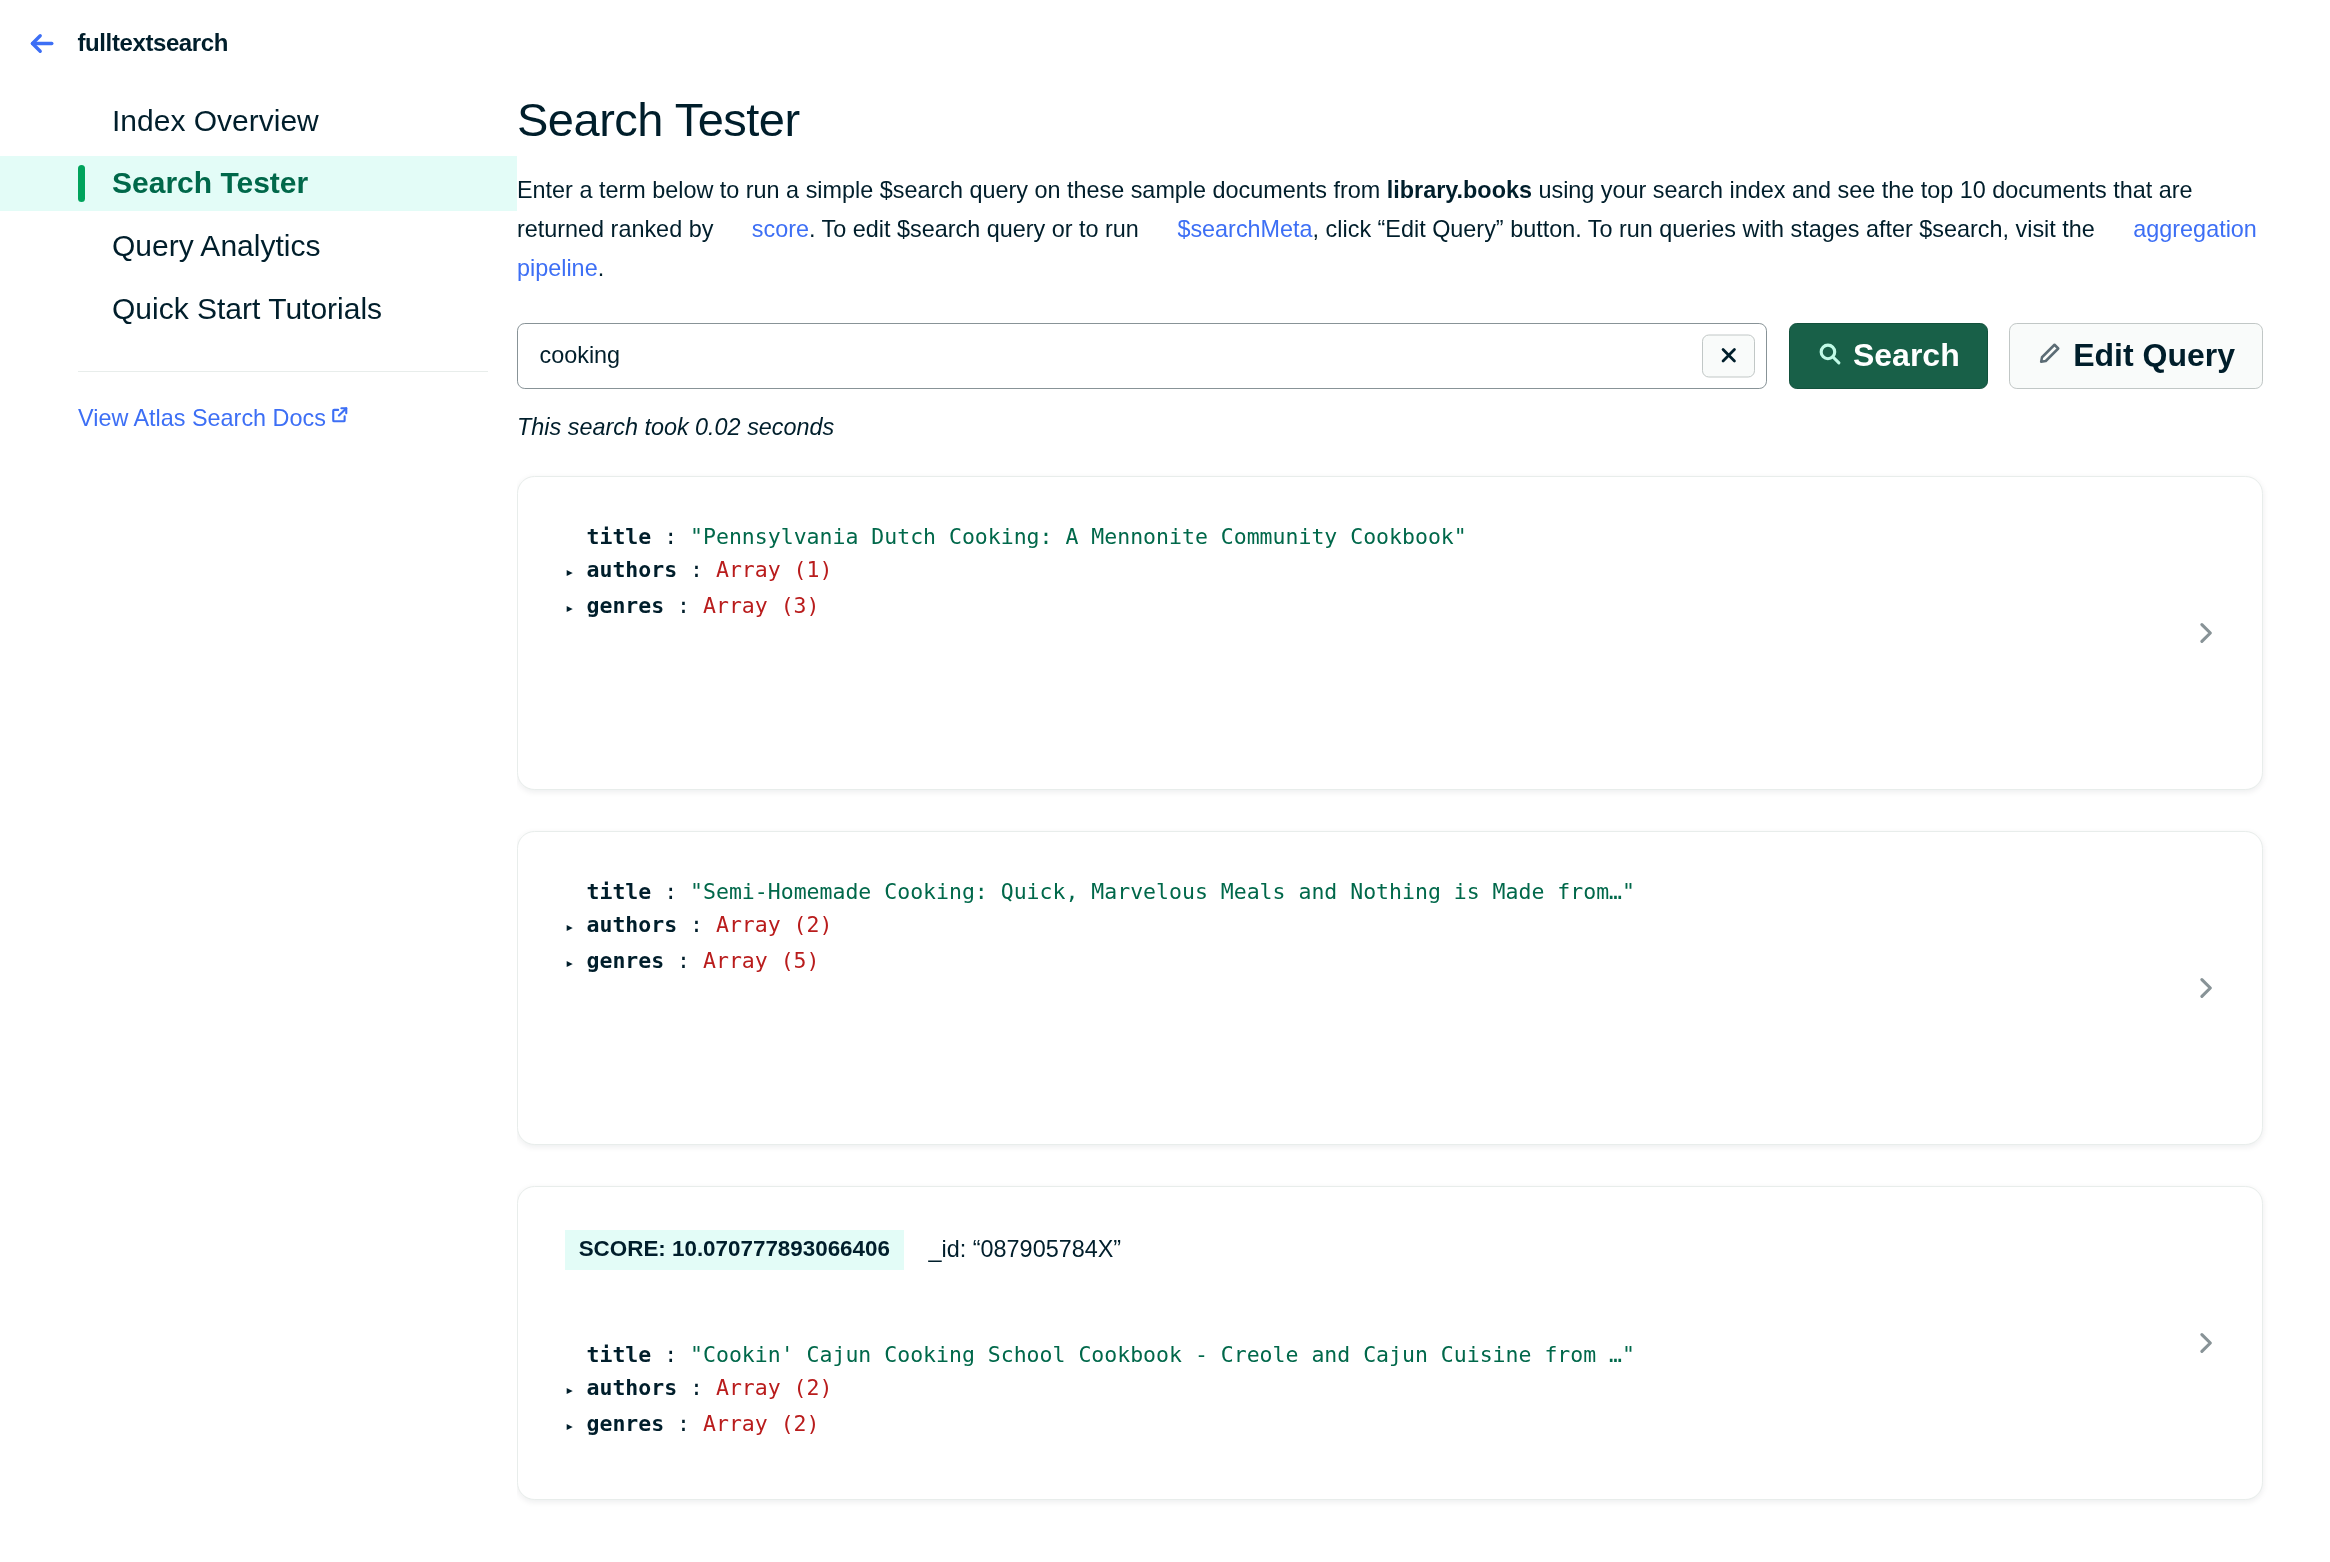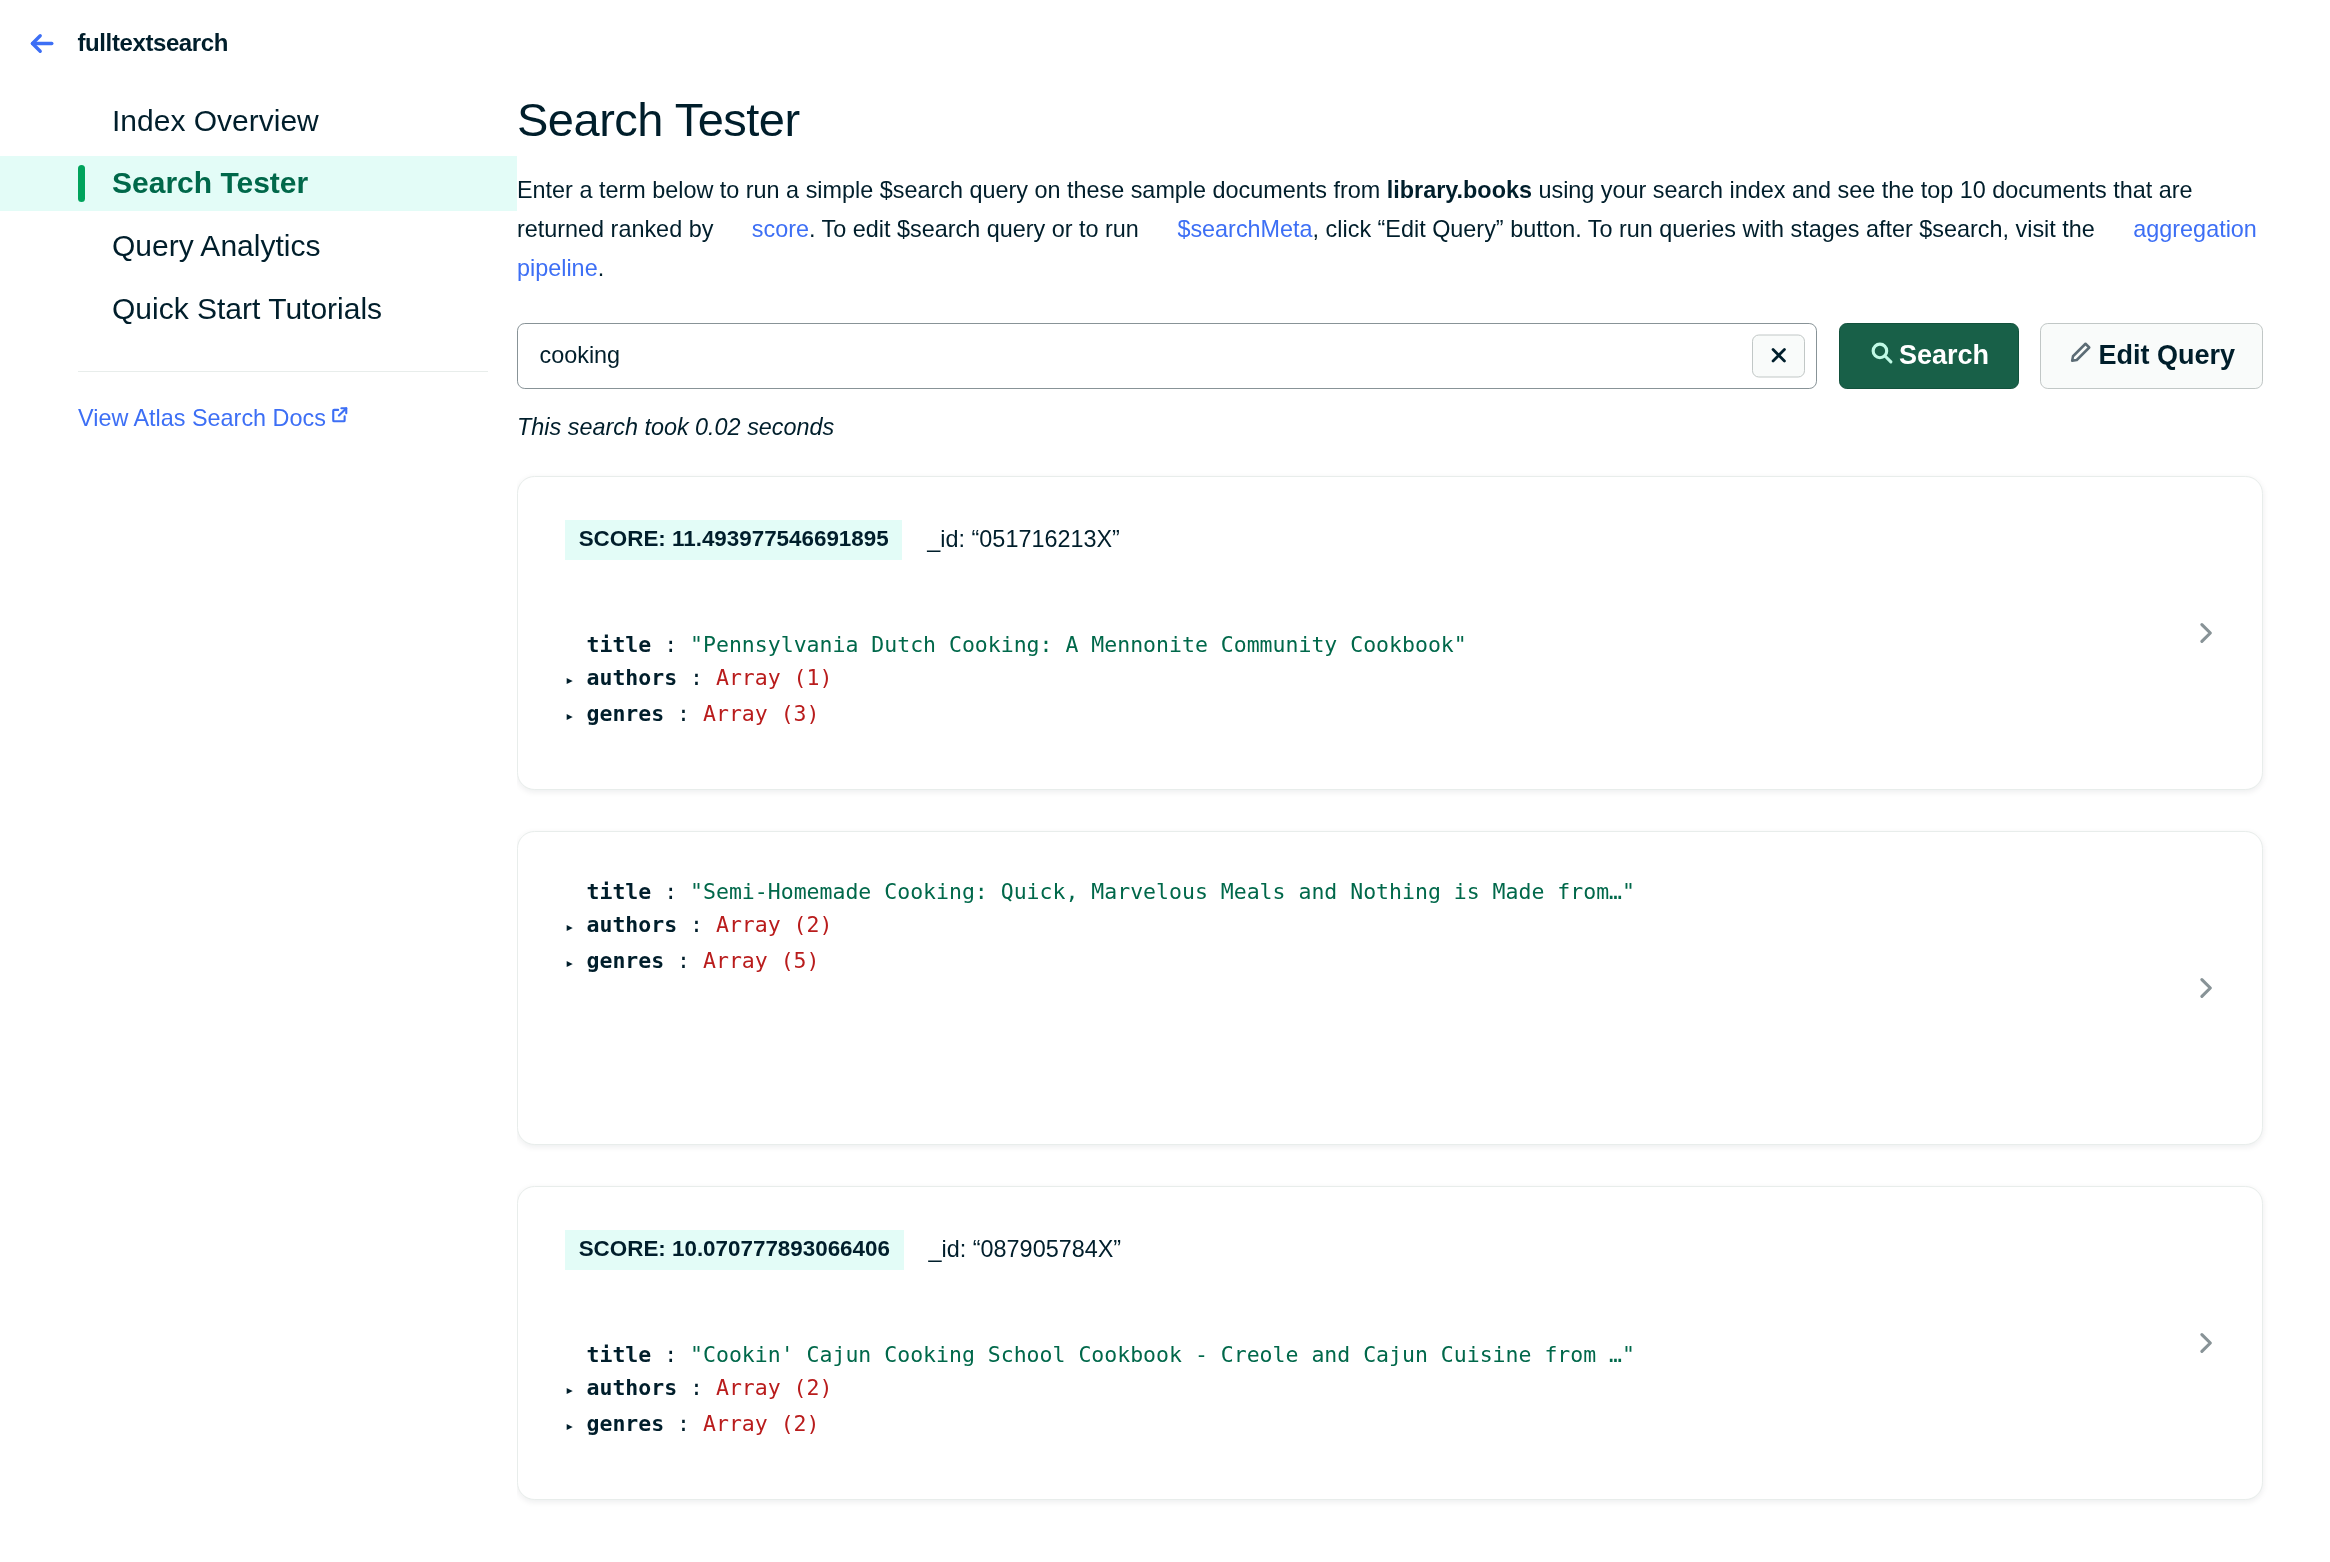--- a/index.html
+++ b/index.html
@@ -180,25 +180,25 @@
     font-size: 21.5px;
     font-weight: 700;
     color: #001E2B;
     line-height: 1;
   }
 
   .btn {
     display: inline-flex;
     align-items: center;
     justify-content: center;
-    gap: 5px;
+    gap: 11px;
     height: 66px;
     padding: 0 27px;
     border-radius: 7.8px;
-    font-size: 27px;
+    font-size: 32px;
     font-weight: 700;
     cursor: pointer;
     white-space: nowrap;
   }
 
   .btn-search {
     background: #186048;
     color: #ffffff;
     border: 1px solid #12513C;
     min-width: 180px;
@@ -376,24 +376,20 @@
         <span>Edit Query</span>
       </button>
 
     </div>
 
     <div class="search-time">This search took 0.02 seconds</div>
 
     <div class="results">
 
       <div class="card">
-        <div class="card-head">
-          <span class="score-badge">SCORE: 11.493977546691895</span>
-          <span class="doc-id">_id: “051716213X”</span>
-        </div>
         <div class="doc-body">
           <div class="doc-line">
             <span class="twisty-pad"></span>
             <span class="fkey">title</span><span class="fcolon"> : </span><span class="fstr">"Pennsylvania Dutch Cooking: A Mennonite Community Cookbook"</span>
           </div>
           <div class="doc-line">
             <span class="twisty">▸</span>
             <span class="fkey">authors</span><span class="fcolon"> : </span><span class="farr">Array (1)</span>
           </div>
           <div class="doc-line">

